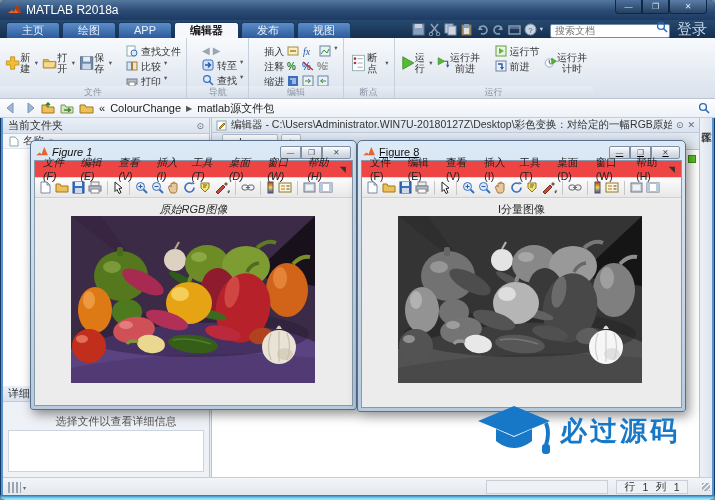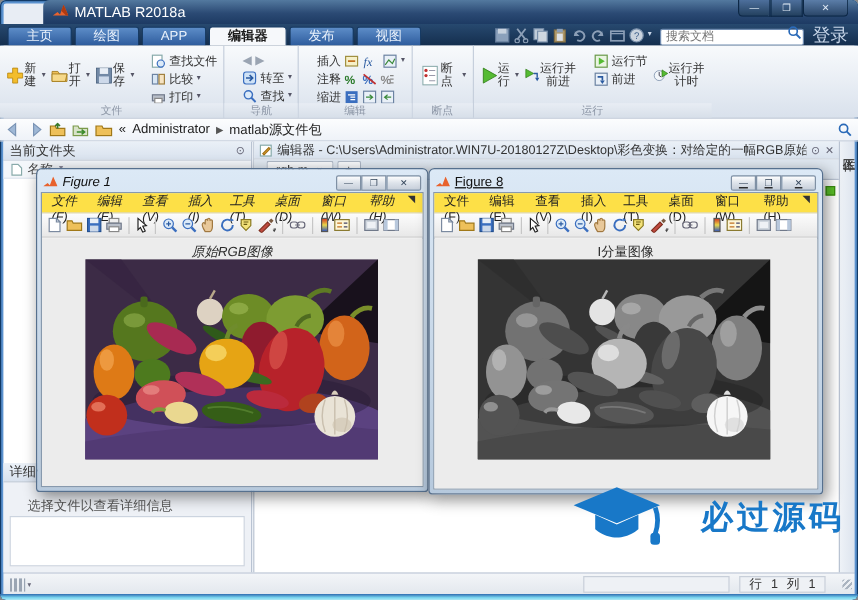--- a/index.html
+++ b/index.html
@@ -4,21 +4,21 @@
 <style>
   * { margin:0; padding:0; box-sizing:border-box; }
   body { font-family:"Liberation Sans","DejaVu Sans",sans-serif; background:#888; }
   .screen { position:relative; width:715px; height:500px; overflow:hidden;
     background:#e8edf4; border-radius:5px;
     box-shadow:inset 0 0 0 1px #123a66, inset 0 0 0 3px #5a92cf; }
   
   .titlebar { position:absolute; left:0; top:0; right:0; height:20px;
     background:linear-gradient(#53799f,#2b4a74 55%,#1d3a63);
     border-radius:5px 5px 0 0; display:flex; align-items:center; gap:5px;
-    padding:0 8px; color:#fff; font-size:12px;margin-left:36px; }
+    padding:0 8px; color:#fff; font-size:12px; }
   .winbtns { position:absolute; right:8px; top:0; display:flex; }
   .wbtn { height:14px; width:27px; text-align:center; line-height:13px; font-size:8px;
     color:#dfe9f5; background:linear-gradient(#4d6f9c,#24415f);
     border:1px solid #0d2846; border-top:none; }
   .wbtn.close { width:38px; border-radius:0 0 4px 4px; background:linear-gradient(#5b7da8,#2a4668); }
   .wbtn:first-child { border-radius:0 0 0 4px; }
   
   .tabrow { position:absolute; left:0; top:20px; right:0; height:18px;
     background:linear-gradient(#27496f,#142e4e); display:flex; align-items:flex-end;
     padding-left:6px; gap:2px; }
@@ -40,38 +40,38 @@
   .rgroup { position:relative; height:100%; border-right:1px solid #c6cfdc; padding:2px 5px 13px; display:flex; gap:4px; }
   .glabel { position:absolute; bottom:0; left:0; right:0; height:12px; line-height:12px;
     text-align:center; font-size:9px; color:#8b95a5;
     background:linear-gradient(#e8edf4,#d7dfe9); }
   .bigbtn { width:33px; display:flex; flex-direction:row; align-items:center; font-size:10px;
     color:#333; line-height:11px; cursor:default; }
   .bigbtn .bicon { width:21px; height:20px; margin:2px 0 1px; }
   .bigbtn2 { width:44px; text-align:center; }
   .caret { font-size:6.5px; color:#556; line-height:6px; }
   .smallcol { display:flex; flex-direction:column; gap:3px; padding-top:5px; }
-  .smbtn { display:flex; align-items:center; gap:3px; font-size:10px; color:#333; height:12px; white-space:nowrap;padding-left:10px; }
+  .smbtn { display:flex; gap:3px; font-size:10px; color:#333; height:12px; white-space:nowrap;padding-left:10px; }
   .smbtn svg, .smbtn .mi16 { flex:none; }
   .dim { color:#9aa4b2; }
   
   .crumbbar { position:absolute; left:0; top:99px; right:0; height:19px;
     background:linear-gradient(#fcfdfe,#eef2f8); border-bottom:1px solid #c3ccd9;
     display:flex; align-items:center; gap:5px; padding:0 5px; font-size:11px; color:#222; }
   .crumbbar .spacer { flex:1; }
   
   .leftpanel { position:absolute; left:3px; top:118px; width:207px; height:359px;
     background:#fff; border-right:1px solid #b9c3d2; }
   .panelhead { height:16px; background:linear-gradient(#eaf0f7,#d9e2ee);
     border-bottom:1px solid #c3ccd9; font-size:11px; color:#333; padding:0 5px;
     display:flex; justify-content:space-between; align-items:center; }
   .colhead { height:15px; background:#f3f6fa; border-bottom:1px solid #dfe5ee;
     font-size:10.5px; color:#444; display:flex; align-items:center; gap:4px; padding:0 6px; }
   .panelbottom { position:absolute; top:268px; bottom:0; left:0; right:0; background:#eef1f6; }
-  .hint { position:absolute; top:28px; left:0; right:0; font-size:11px; color:#555;margin-left:20px; }
+  .hint { position:absolute; top:28px; left:0; right:0; text-align:center; font-size:11px; color:#555;margin-left:20px; }
   .detailsbox { position:absolute; top:44px; left:5px; right:5px; bottom:5px; background:#fff; border:1px solid #ccd4df; }
   .editorpanel { position:absolute; left:211px; top:118px; right:16px; height:359px;
     background:#fff; border-left:1px solid #b9c3d2; }
   .edittitle { height:15px; background:linear-gradient(#eaf0f7,#d9e2ee); border-bottom:1px solid #c3ccd9;
     display:flex; align-items:center; gap:4px; font-size:10.5px; color:#333; padding:0 4px; }
   .edittitle .ttl { flex:1; white-space:nowrap; overflow:hidden; }
   .tabbar { height:17px; background:#e0e8f1; border-bottom:1px solid #b9c3d2;
     display:flex; align-items:flex-end; gap:3px; padding:0 10px; }
   .etab { background:#f8fafc; border:1px solid #aeb8c6; border-bottom:none; border-radius:2px 2px 0 0;
     font-size:10.5px; color:#333; padding:1px 7px; display:flex; align-items:center; gap:6px; height:15px; }
@@ -107,37 +107,37 @@
   #fig8 { left:357px; top:140px; width:329px; height:272px;text-decoration:underline; }
   .figtitle { height:16px; display:flex; align-items:center; gap:4px; font-size:11px; color:#101010; padding:0 2px; }
   .figtitle .fttl { flex:1; }
   .abtns { display:flex; }
   .abtn { width:21px; height:13px; background:linear-gradient(#fefefe,#dde3ea 50%,#c7cfda);
     border:1px solid #7f90a4; font-size:7.5px; line-height:11px; color:#33455a; text-align:center; }
   .abtn.close { width:29px; border-radius:0 2px 2px 0; }
   .abtn:first-child { border-radius:2px 0 0 2px; }
   .figbody { position:absolute; left:3px; right:3px; top:19px; bottom:3px;
     background:#f0f0f0; border:1px solid #8799ad; }
-  .fmenu { height:17px; background:#fde047; border-bottom:1px solid #dadada;
-    display:flex; align-items:flex-start; padding:0 2px; }
+  .fmenu { height:17px; background:#ef4444; border-bottom:1px solid #dadada;
+    display:flex; align-items:center; padding:0 2px; }
   .mi { font-size:10.5px; color:#222; padding:0 6px; }
   .menuoverflow { margin-left:auto; font-size:8px; color:#333; padding-right:4px; }
   .ftools { height:20px; background:linear-gradient(#fcfcfc,#e8e8e8); border-bottom:1px solid #cfcfcf;
     display:flex; align-items:center; gap:3px; padding:0 4px; }
   .ftools .sep { width:1px; height:14px; background:#c6c6c6; margin:0 2px; }
   .ftools svg { flex:none; }
   .fcanvas { position:absolute; left:0; right:0; top:38px; bottom:0; background:#ececec; }
   .plottitle { position:absolute; top:3px; left:0; right:0; text-align:center; font-size:11px; color:#2b2b2b; }
   .img-frame { position:absolute; left:36px; top:17px; width:244px; height:167px; }
   .img-frame svg { width:100%; height:100%; display:block; }
   .gray .img-frame { filter:grayscale(1) brightness(1.08); }
   
   .watermark { position:absolute; left:476px; top:402px; display:flex; align-items:center; gap:6px; z-index:60; }
   .wm-text { display:flex; flex-direction:column; line-height:1; }
-  .wm-cn { font-size:27px; font-weight:bold; color:#1878c8; letter-spacing:3px;margin-left:24px; }
+  .wm-cn { font-size:27px; font-weight:bold; color:#1878c8; letter-spacing:3px; }
   .wm-en { font-size:19px; color:#8a8a8a; font-family:"Liberation Serif","DejaVu Serif",serif; margin-top:1px; }
 </style>
 </head>
 <body>
 
 <div class="screen">
 
   <div class="titlebar">
     <svg width="13" height="12" viewBox="0 0 13 12">
       <path d="M0,9 L4,6 L6,8 L9,0 L13,9 Z" fill="#e8622d"></path>
@@ -408,21 +408,21 @@
         <path d="M7,1 v4 M5,3 l2,-2 2,2" stroke="#3a7a2a" stroke-width="1.4" fill="none"></path>
       </svg>
     <svg width="14" height="12" viewBox="0 0 14 12">
         <path d="M1,3 h4 l1,2 h7 v6 h-12 z" fill="#d8e2c8" stroke="#7a9a4a"></path>
         <path d="M4,8 h6 M8,6 l2.5,2 -2.5,2" stroke="#3a8a2a" fill="none" stroke-width="1.3"></path>
       </svg>
     <svg width="15" height="12" viewBox="0 0 15 12">
         <path d="M1,3 h5 l1,2 h7 v6 h-13 z" fill="#eec05a" stroke="#a07818"></path>
       </svg>
     <span>«</span>
-    <span>Administrator</span>
+    <span>ColourChange</span>
     <span style="font-size:8px;color:#555">▶</span>
     <span>matlab源文件包</span>
     <span class="spacer"></span>
     <svg width="12" height="12" viewBox="0 0 12 12">
         <circle cx="5" cy="5" r="3.4" fill="none" stroke="#2a6ab8" stroke-width="1.4"></circle>
         <path d="M7.5,7.5 L11,11" stroke="#2a6ab8" stroke-width="1.6"></path>
       </svg>
   </div>
 
   <div class="leftpanel">

